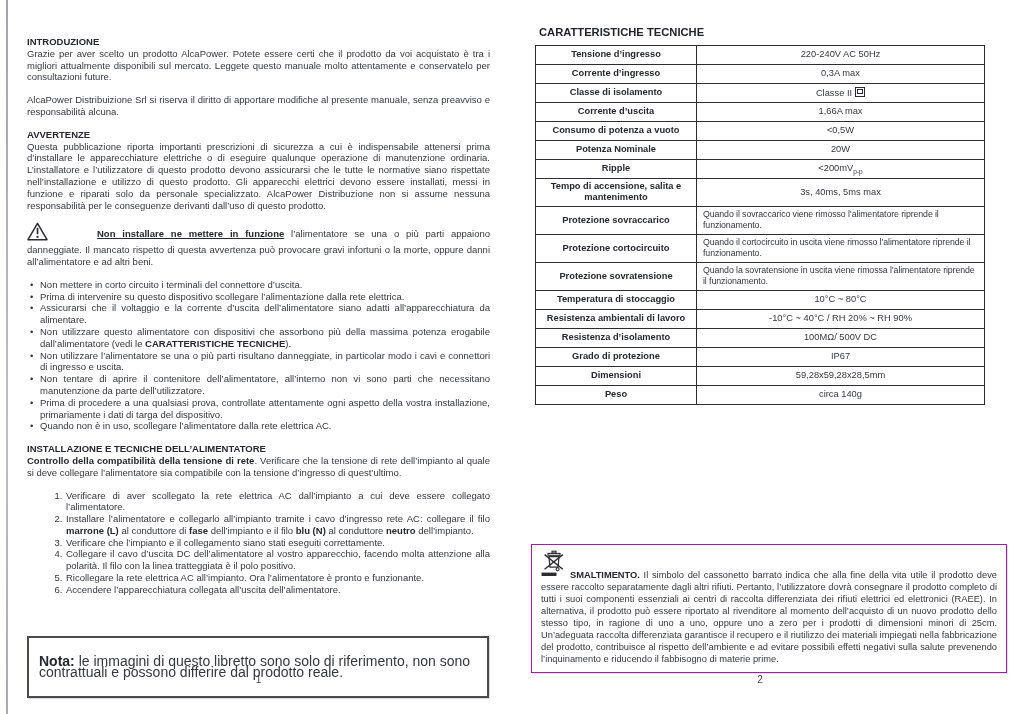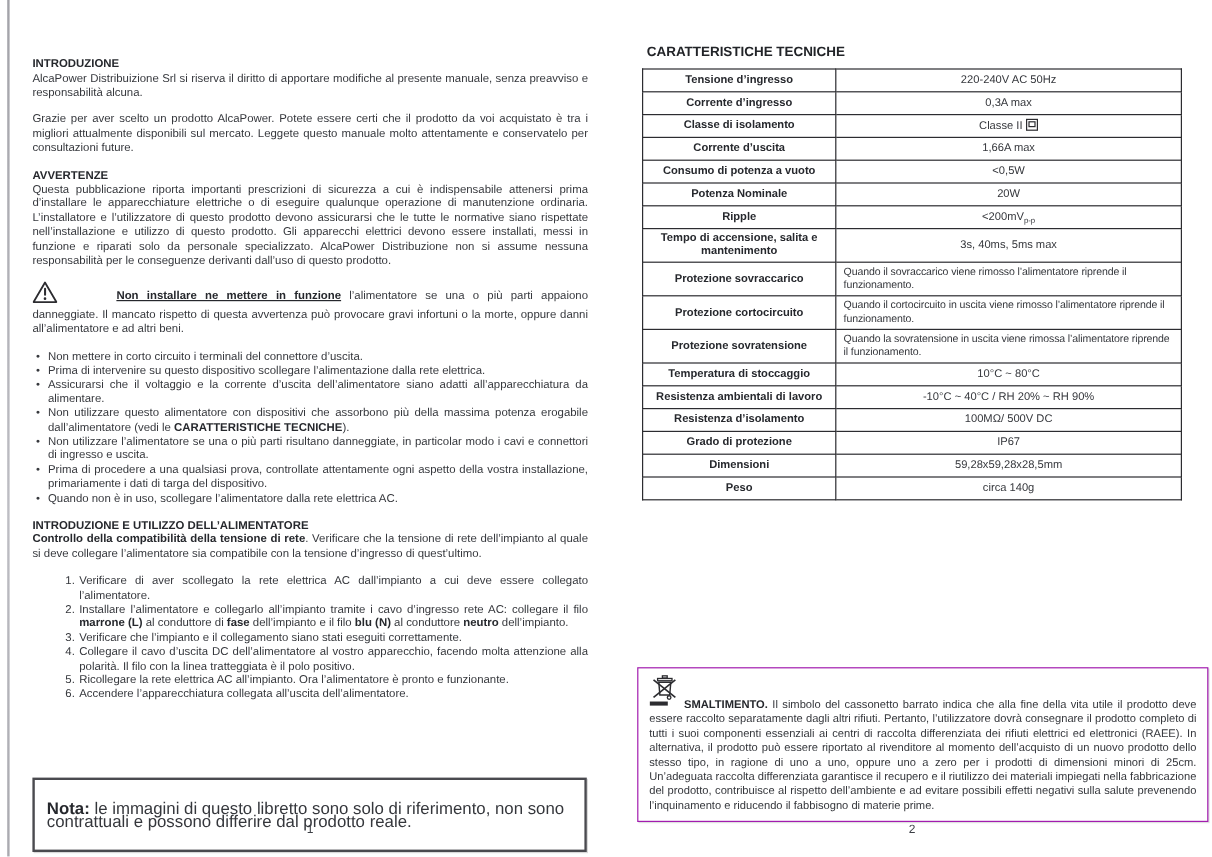--- a/index.html
+++ b/index.html
@@ -1,20 +1,20 @@
 <!DOCTYPE html>
 <html><head>
 <meta charset="utf-8">
 <style>
   html,body{margin:0;padding:0;background:#fff;}
   .canvas{position:relative;width:1010px;height:714px;background:#ffffff;overflow:hidden;
           font-family:"Liberation Sans","DejaVu Sans",sans-serif;color:#35373c;}
   .scan-line{position:absolute;left:6px;top:0;width:2px;height:714px;
              background:linear-gradient(#84848c,#a8a8b0 60%,#8d8d95);opacity:.75;}
-  .page{position:absolute;top:12px;height:598px;font-size:9.5px;line-height:11.8px;text-align:justify;}
+  .page{position:absolute;top:0;height:598px;font-size:9.5px;line-height:11.8px;text-align:justify;}
   #page1{left:27px;width:463px;}
   #page2{left:535px;width:450px;}
   .flow{padding-top:36px;}
   .h{font-weight:bold;color:#26282d;margin:0;font-size:9.5px;}
   .p{margin:0 0 11px;}
   .b{font-weight:bold;color:#26282d;}
   .u{text-decoration:underline;margin-left:46px;}
   sub{font-size:6.5px;line-height:0;}
   .warn{margin:2px 0 11px;}
   .warn-icon{display:inline-block;margin-right:3px;vertical-align:-4px;}
@@ -45,22 +45,22 @@
 </style>
 </head>
 <body>
 
 <div class="canvas">
   <div class="scan-line"></div>
 
   <div class="page" id="page1">
     <div class="flow">
       <div class="h">INTRODUZIONE</div>
+      <p class="p">Grazie per aver scelto un prodotto AlcaPower. Potete essere certi che il prodotto da voi acquistato è tra i migliori attualmente disponibili sul mercato. Leggete questo manuale molto attentamente e conservatelo per consultazioni future.</p>
       <p class="p">AlcaPower Distribuizione Srl si riserva il diritto di apportare modifiche al presente manuale, senza preavviso e responsabilità alcuna.</p>
-      <p class="p">Grazie per aver scelto un prodotto AlcaPower. Potete essere certi che il prodotto da voi acquistato è tra i migliori attualmente disponibili sul mercato. Leggete questo manuale molto attentamente e conservatelo per consultazioni future.</p>
 
       <div class="h">AVVERTENZE</div>
       <p class="p">Questa pubblicazione riporta importanti prescrizioni di sicurezza a cui è indispensabile attenersi prima d’installare le apparecchiature elettriche o di eseguire qualunque operazione di manutenzione ordinaria. L’installatore e l’utilizzatore di questo prodotto devono assicurarsi che le tutte le normative siano rispettate nell’installazione e utilizzo di questo prodotto. Gli apparecchi elettrici devono essere installati, messi in funzione e riparati solo da personale specializzato. AlcaPower Distribuzione non si assume nessuna responsabilità per le conseguenze derivanti dall’uso di questo prodotto.</p>
 
       <p class="warn"><span class="warn-icon"><svg width="21" height="19" viewBox="0 0 21 19">
               <path d="M10.5 1.4 L20 17.7 L1 17.7 Z" fill="none" stroke="#2c2c30" stroke-width="1.5" stroke-linejoin="round"></path>
               <rect x="9.7" y="5.8" width="1.7" height="6.6" rx="0.8" fill="#2c2c30"></rect>
               <circle cx="10.5" cy="14.9" r="1.1" fill="#2c2c30"></circle>
             </svg></span><span><span class="b u">Non installare ne mettere in funzione</span><span> l’alimentatore se una o più parti appaiono danneggiate. Il mancato rispetto di questa avvertenza può provocare gravi infortuni o la morte, oppure danni all’alimentatore e ad altri beni.</span></span></p>
 
@@ -69,27 +69,28 @@
           <li><span><span>Non mettere in corto circuito i terminali del connettore d’uscita.</span></span></li>
 
           <li><span><span>Prima di intervenire su questo dispositivo scollegare l’alimentazione dalla rete elettrica.</span></span></li>
 
           <li><span><span>Assicurarsi che il voltaggio e la corrente d’uscita dell’alimentatore siano adatti all’apparecchiatura da alimentare.</span></span></li>
 
           <li><span><span>Non utilizzare questo alimentatore con dispositivi che assorbono più della massima potenza erogabile dall’alimentatore (vedi le </span><span class="b">CARATTERISTICHE TECNICHE</span><span>).</span></span></li>
 
           <li><span><span>Non utilizzare l’alimentatore se una o più parti risultano danneggiate, in particolar modo i cavi e connettori di ingresso e uscita.</span></span></li>
 
+          <li><span><span>Non tentare di aprire il contenitore dell’alimentatore, all’interno non vi sono parti che necessitano manutenzione da parte dell’utilizzatore.</span></span></li>
 
           <li><span><span>Prima di procedere a una qualsiasi prova, controllate attentamente ogni aspetto della vostra installazione, primariamente i dati di targa del dispositivo.</span></span></li>
 
           <li><span><span>Quando non è in uso, scollegare l’alimentatore dalla rete elettrica AC.</span></span></li>
         </ul>
 
-      <div class="h">INTRODUZIONE E UTILIZZO DELL’ALIMENTATORE</div>
+      <div class="h">INSTALLAZIONE E TECNICHE DELL’ALIMENTATORE</div>
       <p class="p"><span class="b">Controllo della compatibilità della tensione di rete</span><span>. Verificare che la tensione di rete dell’impianto al quale si deve collegare l’alimentatore sia compatibile con la tensione d’ingresso di quest’ultimo.</span></p>
 
       <ol class="steps">
 
           <li><span><span>Verificare di aver scollegato la rete elettrica AC dall’impianto a cui deve essere collegato l’alimentatore.</span></span></li>
 
           <li><span><span>Installare l’alimentatore e collegarlo all’impianto tramite i cavo d’ingresso rete AC: collegare il filo </span><span class="b">marrone (L)</span><span> al conduttore di </span><span class="b">fase</span><span> dell’impianto e il filo </span><span class="b">blu (N)</span><span> al conduttore </span><span class="b">neutro</span><span> dell’impianto.</span></span></li>
 
           <li><span><span>Verificare che l’impianto e il collegamento siano stati eseguiti correttamente.</span></span></li>
 

